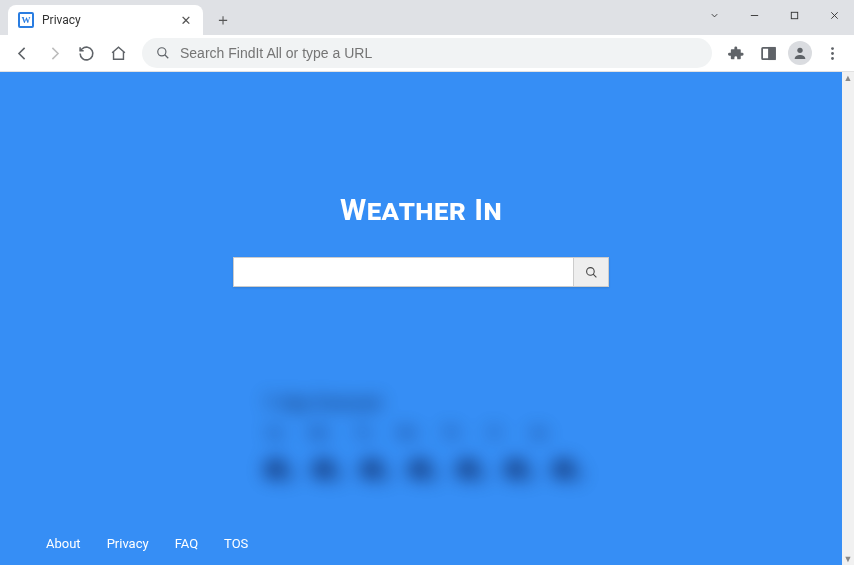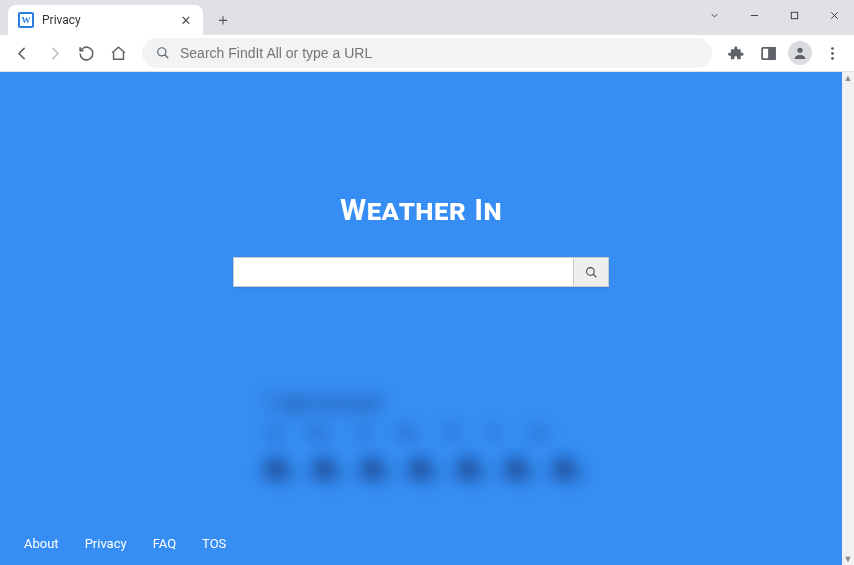--- a/index.html
+++ b/index.html
@@ -241,21 +241,21 @@
       box-shadow: 8px 4px 0 -4px #0f2d6b;
     }
 
     .footer {
       position: absolute;
       left: 0;
       width: 100%;
       bottom: 2px;
       display: flex;
       gap: 26px;
-      padding: 12px 24px;
+      padding: 12px 46px;
       font-size: 13px;
     }
     .footer a {
       color: #fff;
       text-decoration: none;
       cursor: pointer;
     }
   </style>
 </head>
 <body>

